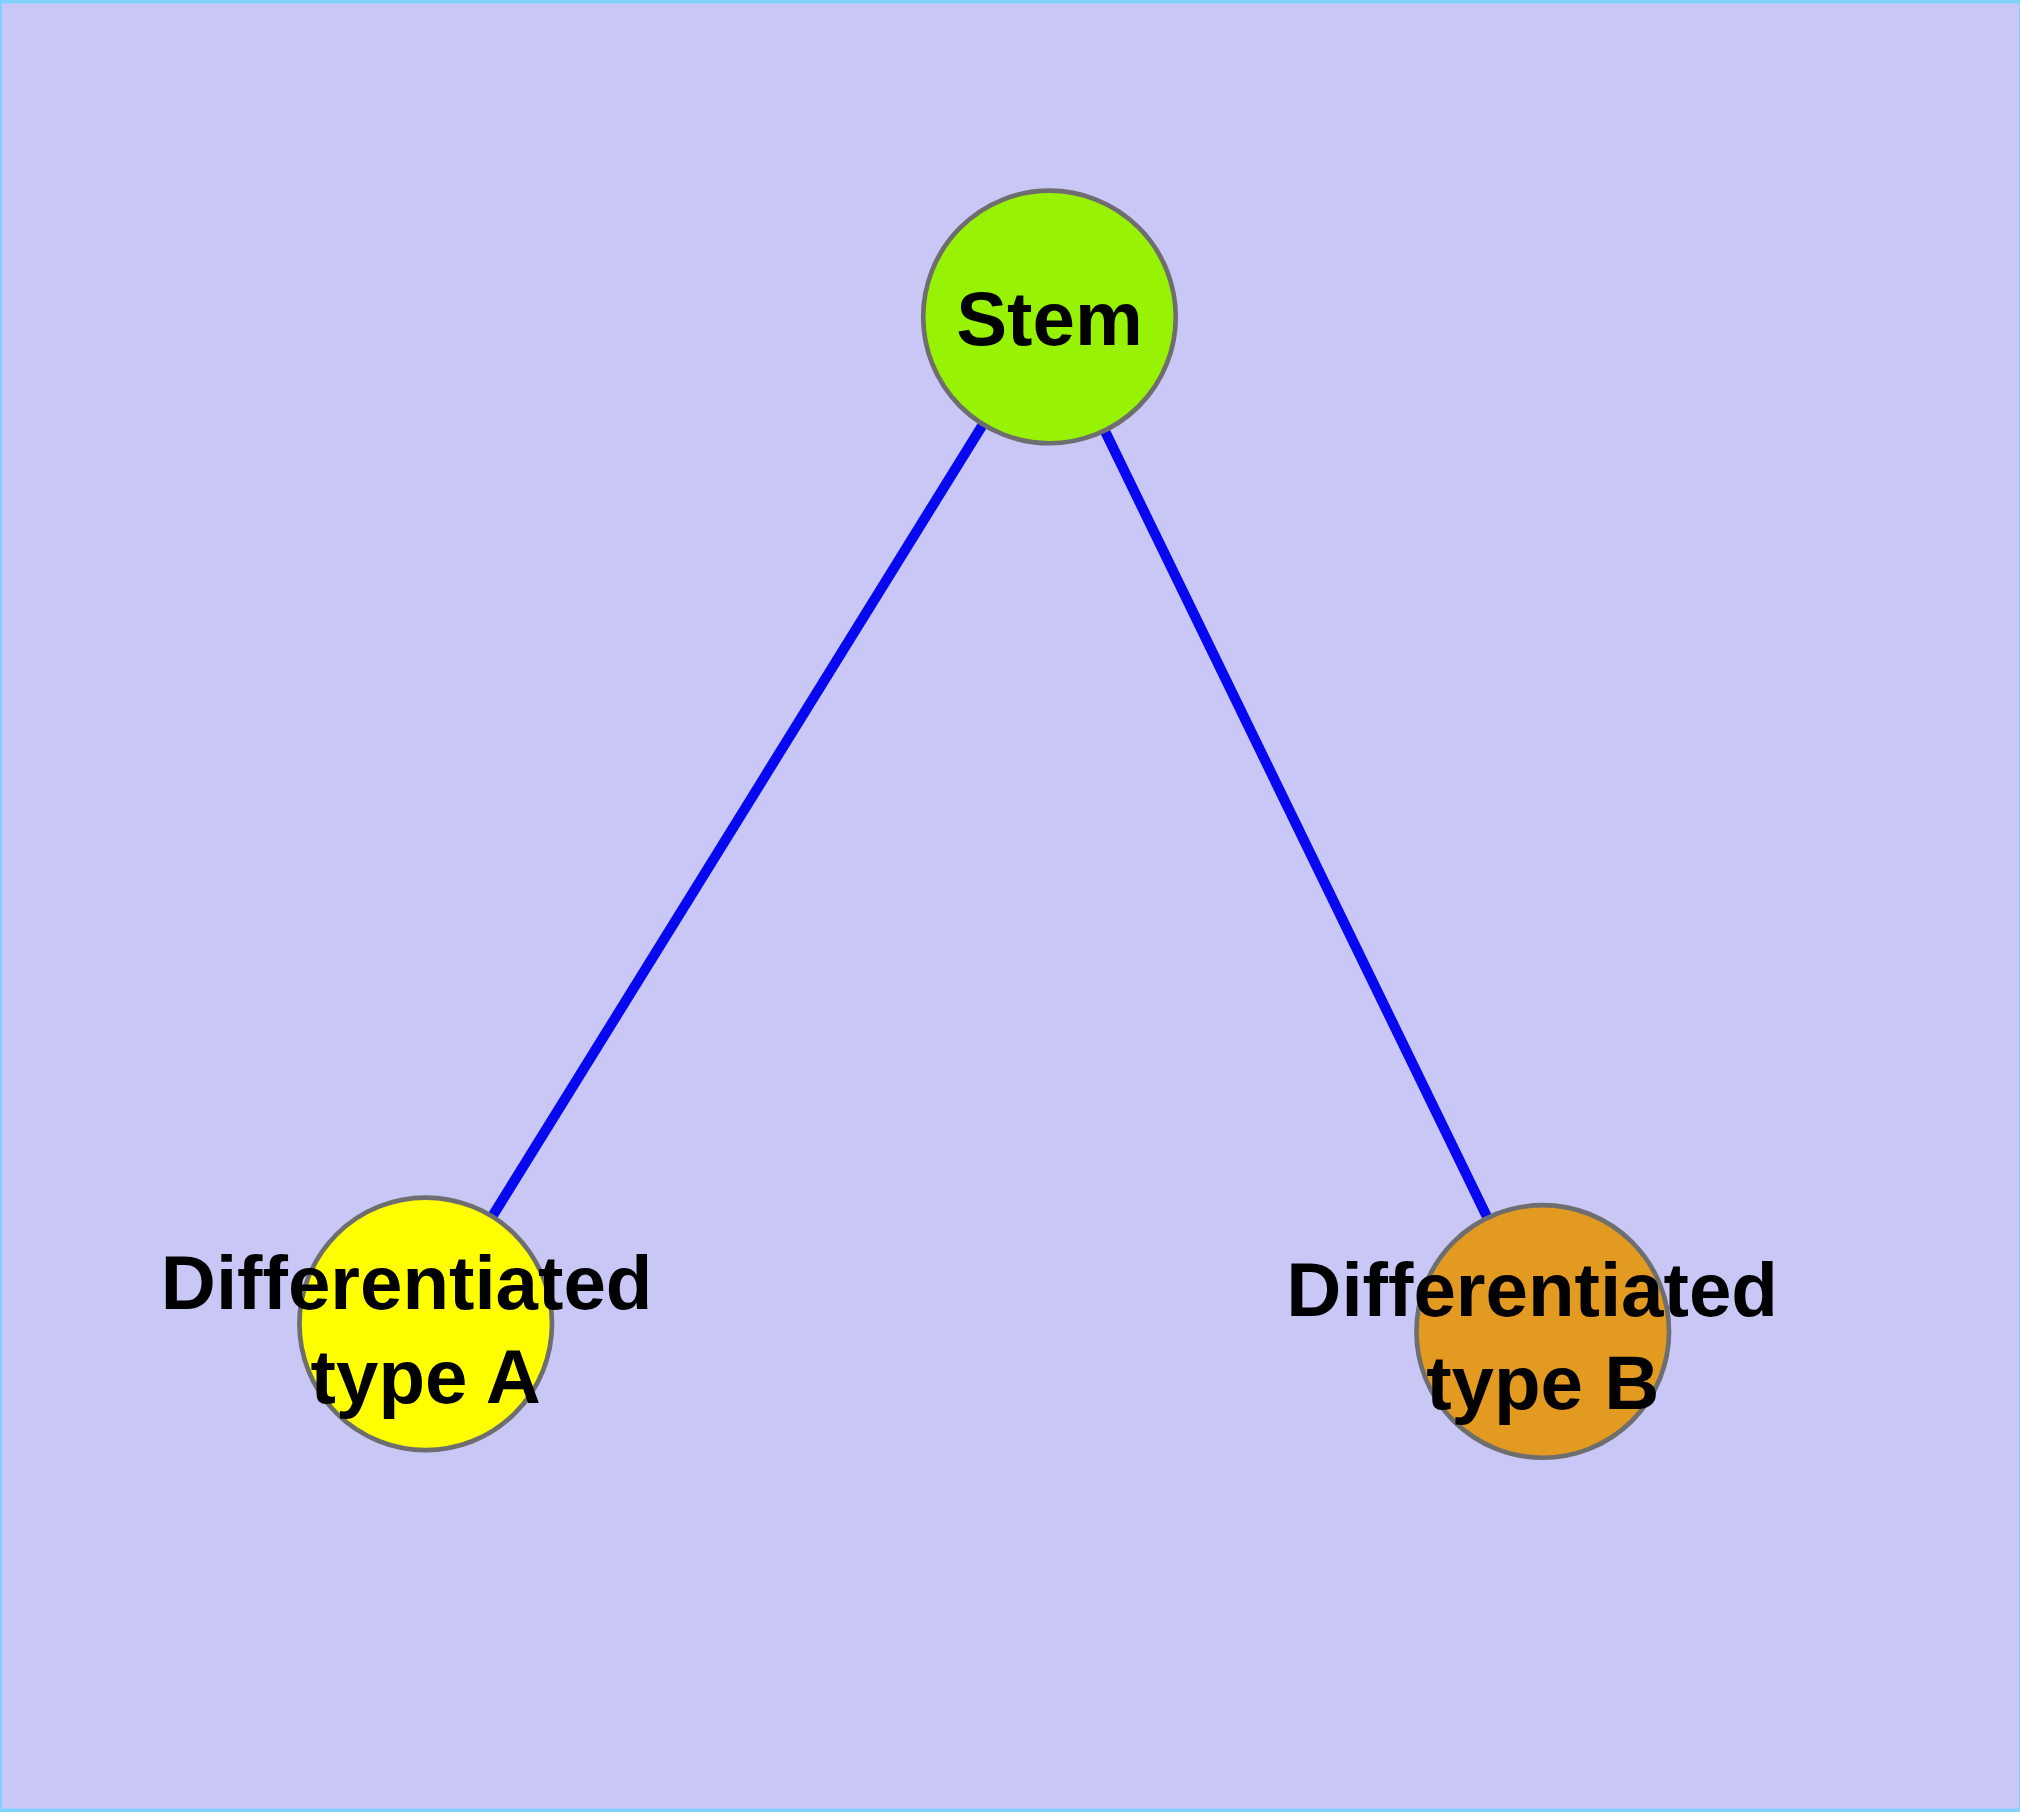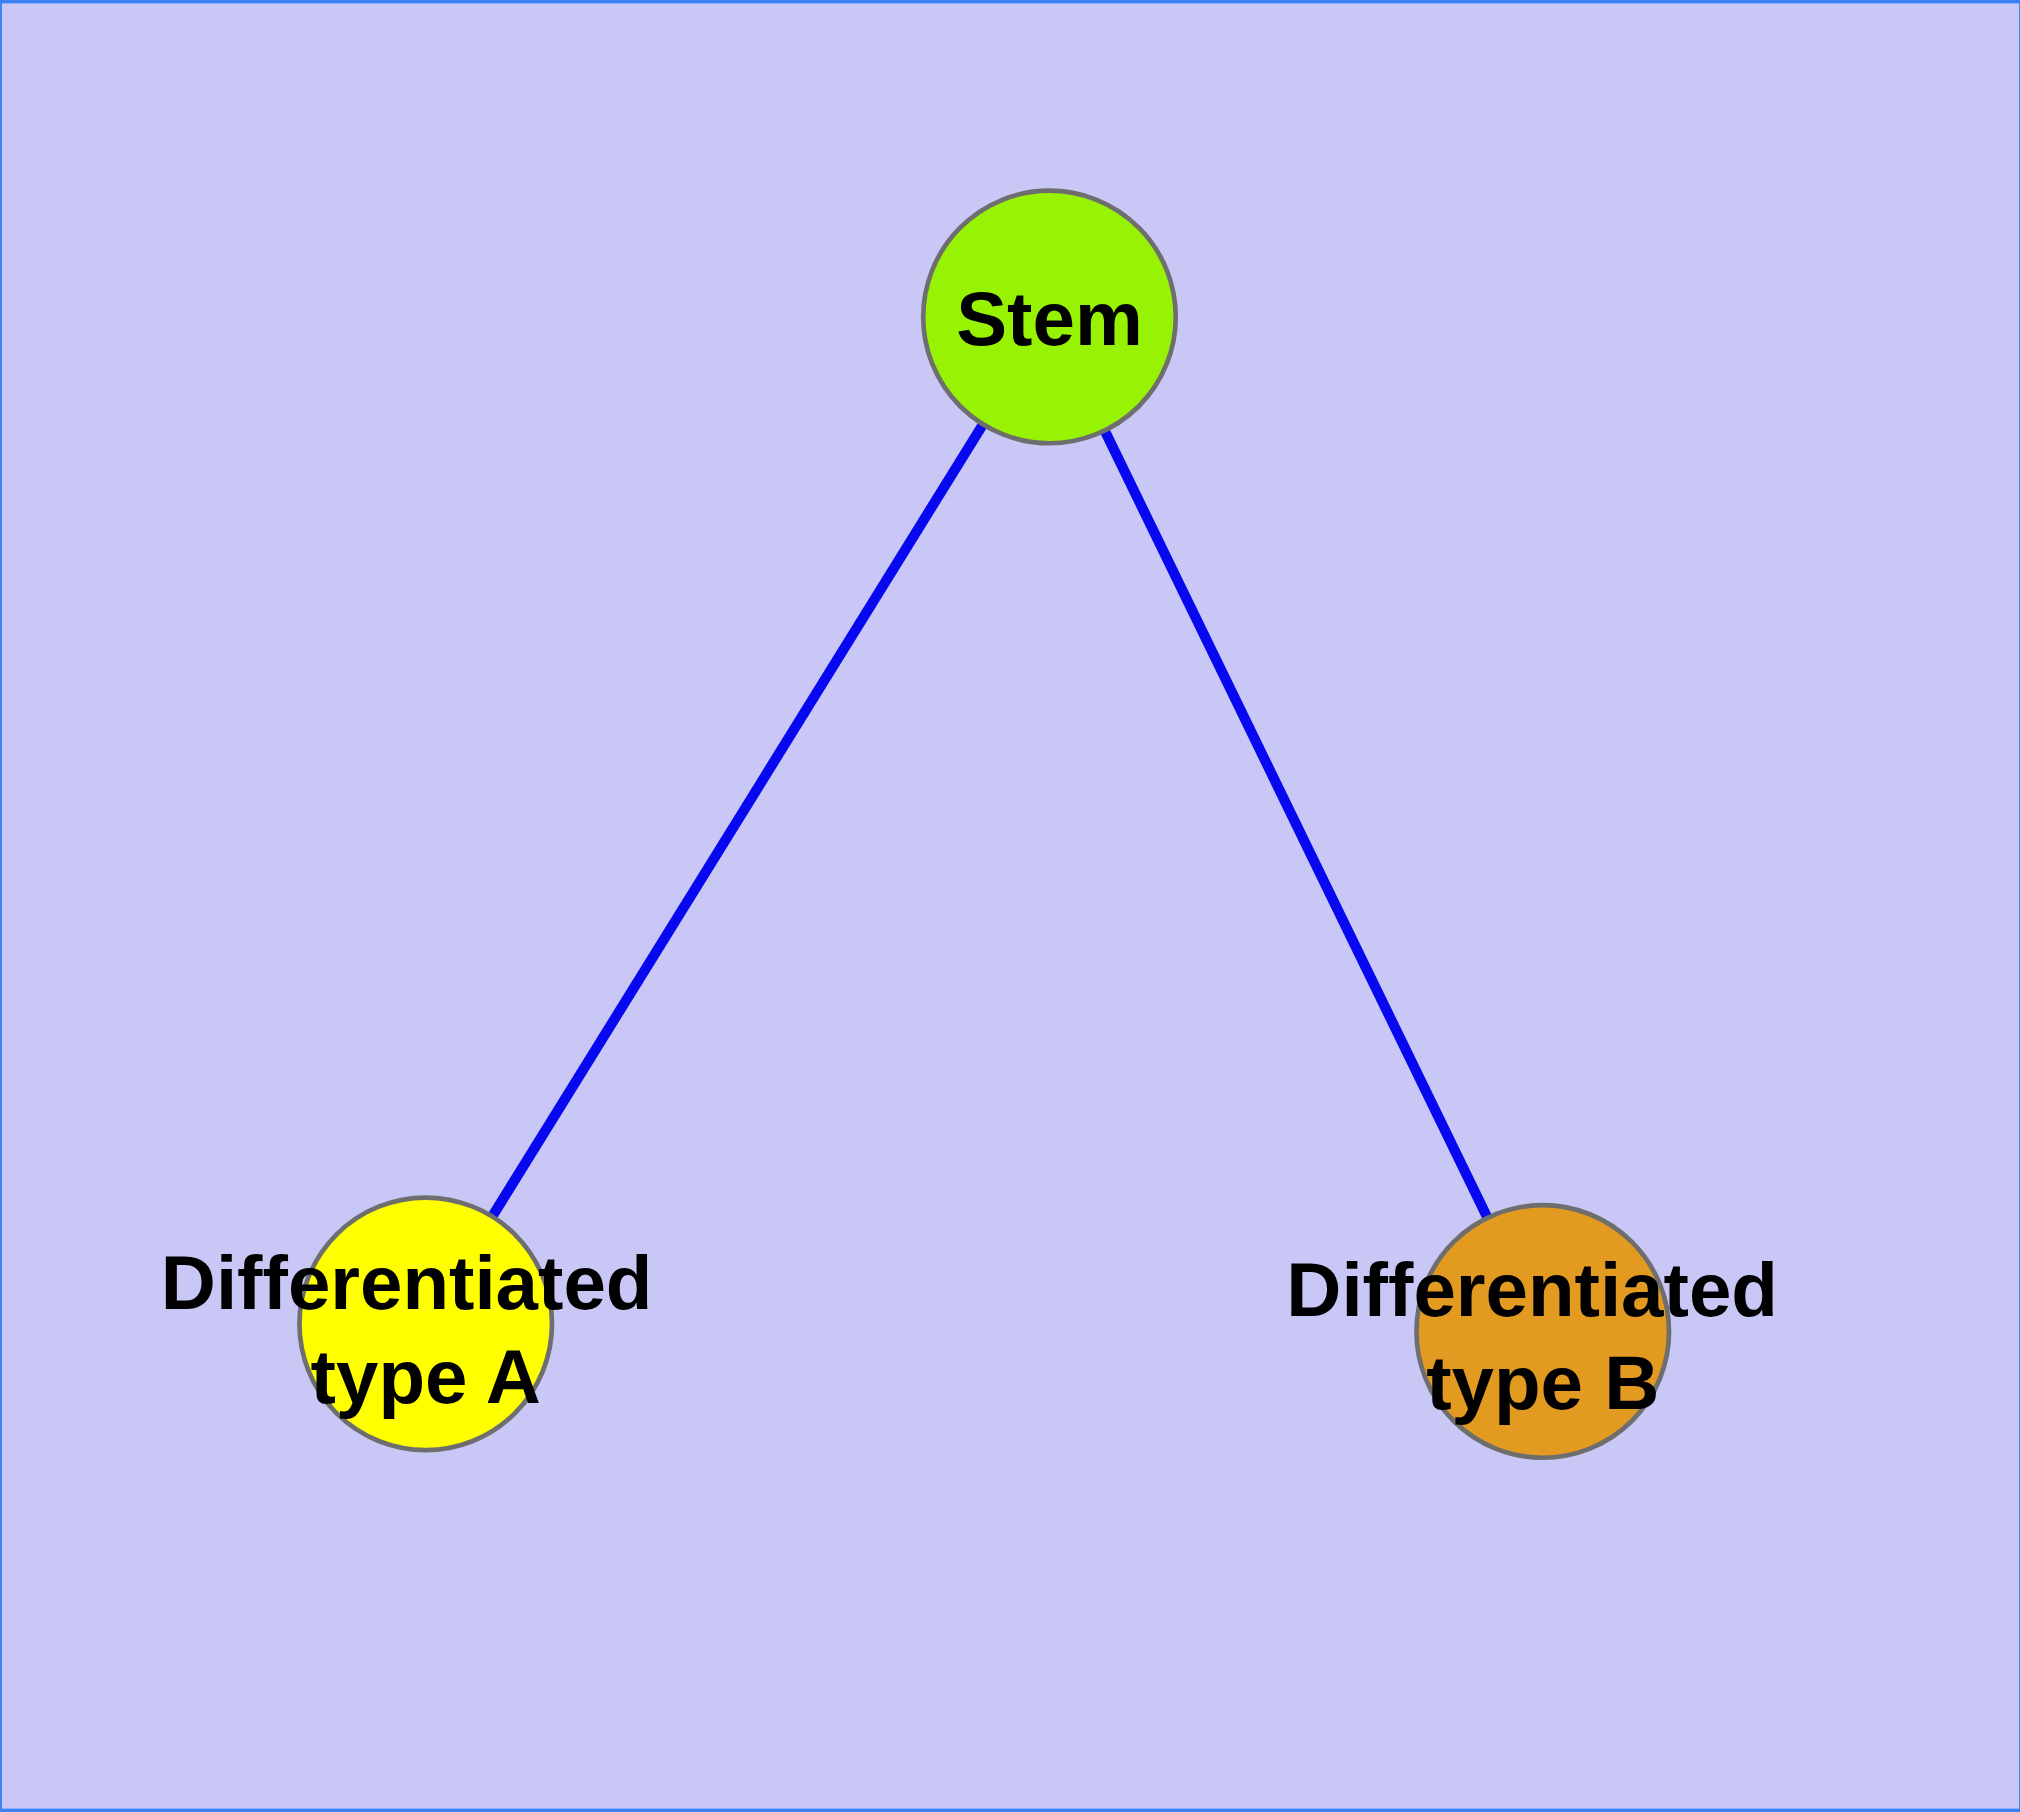--- a/index.html
+++ b/index.html
@@ -5,21 +5,21 @@
   html, body {
     margin: 0;
     padding: 0;
     background: #ffffff;
     font-family: "Liberation Sans", sans-serif;
   }
   .stage {
     position: relative;
     width: 2021px;
     height: 1812px;
-    background: #3b82f6;
+    background: #7dd3fc;
   }
   svg.graph {
     display: block;
     width: 2021px;
     height: 1812px;
   }
   .edge {
     stroke-width: 12;
     stroke-linecap: butt;
     fill: none;

